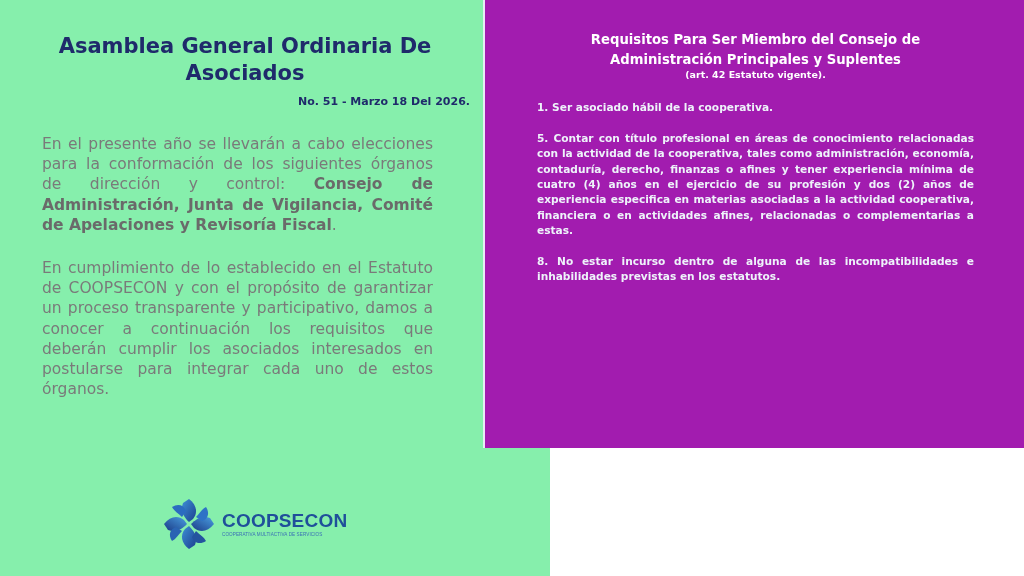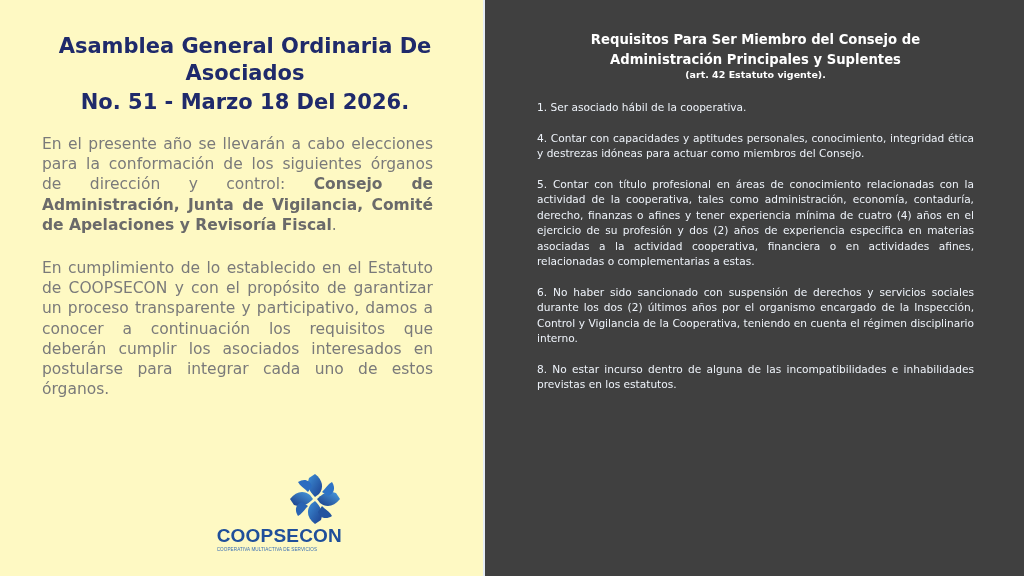--- a/index.html
+++ b/index.html
@@ -1,54 +1,54 @@
 <!DOCTYPE html>
 <html><head>
 <meta charset="utf-8">
 <style>
   * { box-sizing: border-box; margin: 0; padding: 0; }
   html, body { width: 1024px; height: 576px; overflow: hidden; background: #ffffff; }
   body { position: relative; font-family: "DejaVu Sans", sans-serif; }
 
   .left {
     position: absolute; left: 0; top: 0; width: 550px; height: 576px;
-    background: #fef9c3;
+    background: #86efac;
   }
   .right {
-    position: absolute; left: 483px; top: 0; width: 541px; height: 576px;
-    background: #404040;
+    position: absolute; left: 483px; top: 0; width: 541px; height: 448px;
+    background: #a21caf;
     border-left: 2px solid #e6edf5;
   }
 
   .title {
     position: absolute; left: 20px; width: 450px; top: 33px;
     text-align: center; color: #1f2a6b; font-weight: bold;
     font-size: 21px; line-height: 27px;
     font-family: "DejaVu Sans", sans-serif;
   }
   .subtitle {
     position: absolute; left: 20px; width: 450px; top: 92px;
-    text-align: center; color: #1f2a6b; font-weight: bold;
-    font-size: 21px; line-height: 20px;
+    text-align: right; color: #1f2a6b; font-weight: bold;
+    font-size: 11px; line-height: 20px;
   }
 
   .para {
     position: absolute; left: 42px; width: 391px;
     color: #7a7a7a; font-size: 15.5px; line-height: 20.2px;
     text-align: justify; text-align-last: left;
     font-family: "DejaVu Sans", sans-serif;
   }
   .para b { color: #6a6a6a; font-weight: bold; }
   .p1 { top: 134px; }
   .p2 { top: 258px; }
   .p3 { top: 424px; }
 
   .logo {
-    position: absolute; left: 162px; top: 472px; width: 180px; height: 60px;
-    display: flex; align-items: flex-end; flex-direction: column;
+    position: absolute; left: 162px; top: 494px; width: 180px; height: 60px;
+    display: flex; align-items: center;
   }
   .logo-mark { width: 54px; height: 54px; flex: none; }
   .logo-text { margin-left: 6px; display: flex; flex-direction: column; }
   .logo-name {
     font-family: "Liberation Sans", sans-serif; font-weight: bold;
     font-size: 19px; color: #1f4f9a; letter-spacing: 0.2px; line-height: 20px;
   }
   .logo-tag {
     font-family: "Liberation Sans", sans-serif; font-size: 4.6px;
     color: #3a6fb5; letter-spacing: 0.1px; margin-top: 1px;
@@ -67,20 +67,21 @@
 
   .req-list {
     position: absolute; left: 52px; width: 437px; top: 100px;
     list-style: none; color: #eef3fa;
   }
   .req {
     font-size: 10.6px; line-height: 15.4px;
     text-align: justify; text-align-last: left;
     margin-bottom: 15.4px;
     font-family: "DejaVu Sans", sans-serif;
+    font-weight: bold;
   }
 </style>
 </head>
 <body>
 
 <section class="left">
   <h1 class="title">Asamblea General Ordinaria De Asociados</h1>
   <h2 class="subtitle">No. 51 - Marzo 18 Del 2026.</h2>
 
   <p class="para p2">En cumplimiento de lo establecido en el Estatuto de COOPSECON y con el propósito de garantizar un proceso transparente y participativo, damos a conocer a continuación los requisitos que deberán cumplir los asociados interesados en postularse para integrar cada uno de estos órganos.</p>
@@ -118,18 +119,16 @@
 
 <section class="right">
   <div class="r-title">
     <div>Requisitos Para Ser Miembro del Consejo de</div>
     <div>Administración Principales y Suplentes</div>
   </div>
   <div class="r-sub">(art. 42 Estatuto vigente).</div>
 
   <ul class="req-list">
     <li class="req">1. Ser asociado hábil de la cooperativa.</li>
-    <li class="req">4. Contar con capacidades y aptitudes personales, conocimiento, integridad ética y destrezas idóneas para actuar como miembros del Consejo.</li>
     <li class="req">5. Contar con título profesional en áreas de conocimiento relacionadas con la actividad de la cooperativa, tales como administración, economía, contaduría, derecho, finanzas o afines y tener experiencia mínima de cuatro (4) años en el ejercicio de su profesión y dos (2) años de experiencia especifica en materias asociadas a la actividad cooperativa, financiera o en actividades afines, relacionadas o complementarias a estas.</li>
-    <li class="req">6. No haber sido sancionado con suspensión de derechos y servicios sociales durante los dos (2) últimos años por el organismo encargado de la Inspección, Control y Vigilancia de la Cooperativa, teniendo en cuenta el régimen disciplinario interno.</li>
     <li class="req">8. No estar incurso dentro de alguna de las incompatibilidades e inhabilidades previstas en los estatutos.</li>
   </ul>
 </section>
 
 </body></html>

